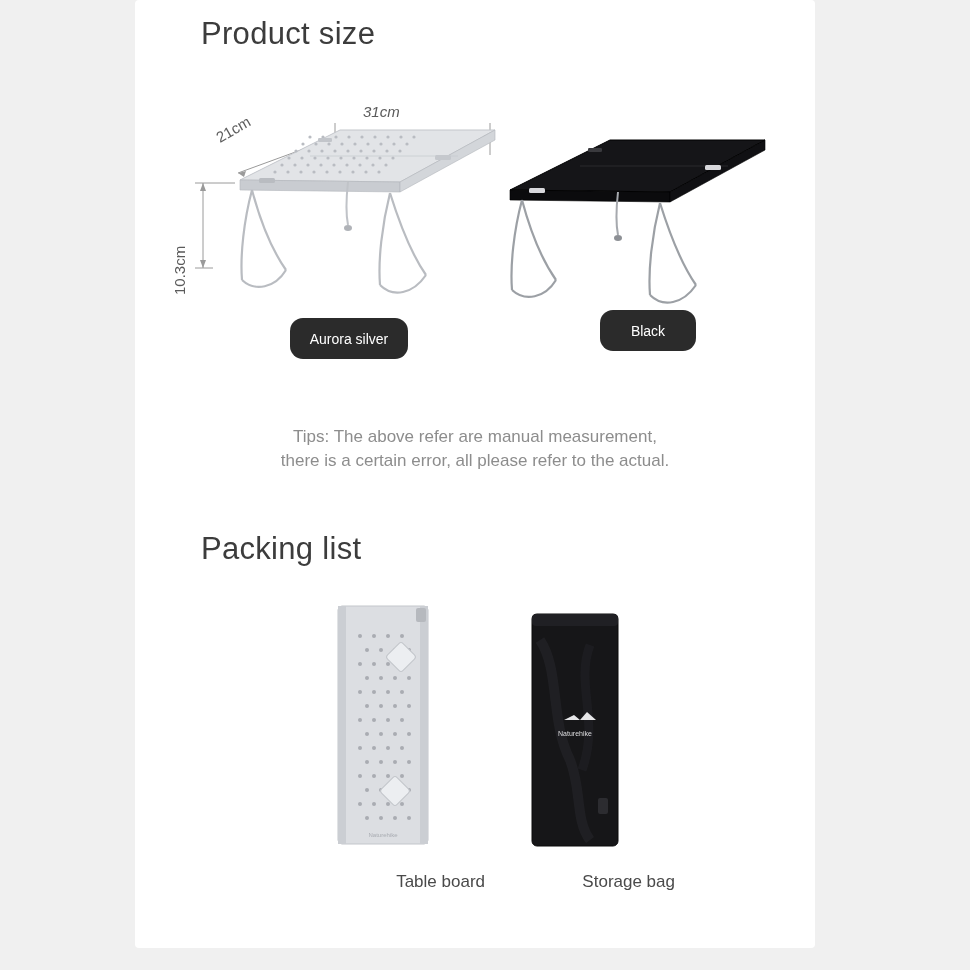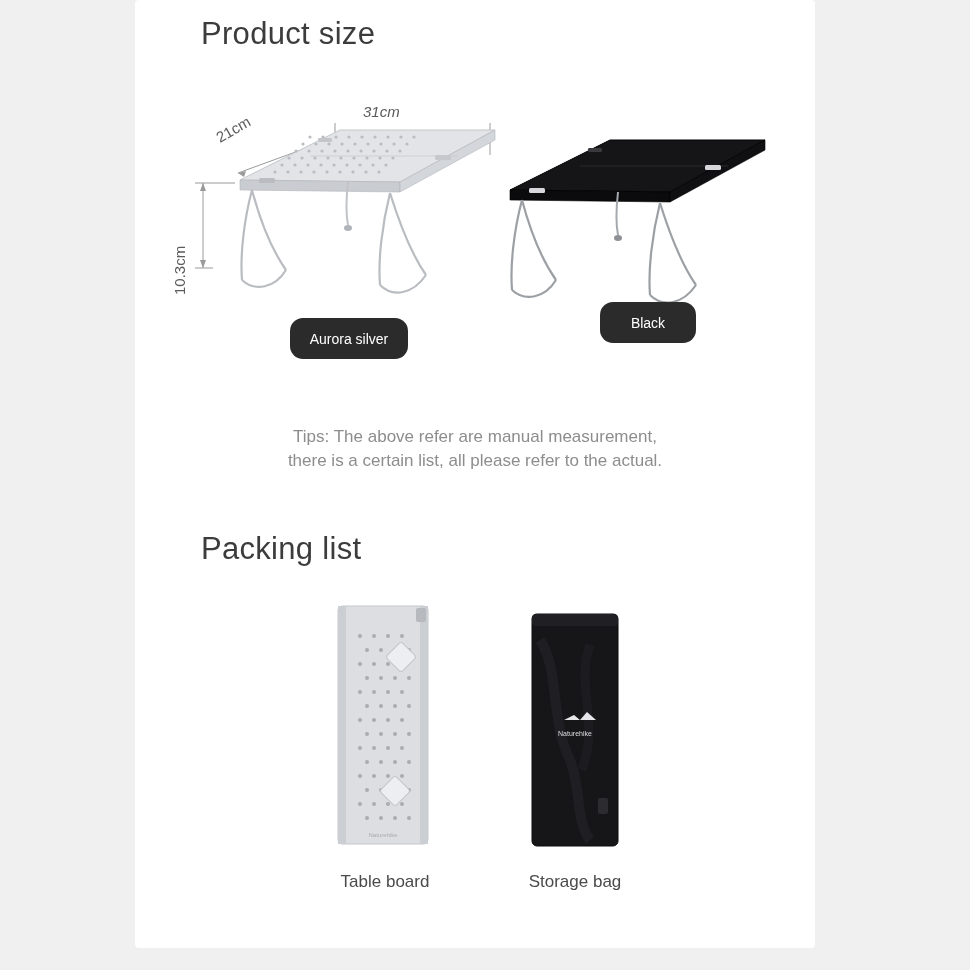--- a/index.html
+++ b/index.html
@@ -77,21 +77,21 @@
     border-radius: 13px;
     color: #ffffff;
     font-size: 14px;
     display: flex;
     align-items: center;
     justify-content: center;
     padding: 0 18px;
     box-sizing: border-box;
   }
   #chip-silver { left: 155px; top: 318px; min-width: 118px; }
-  #chip-black  { left: 465px; top: 302px; min-width: 96px; }
+  #chip-black  { left: 465px; top: 310px; min-width: 96px; }
 
   
   .tips {
     position: absolute;
     left: 0;
     top: 425px;
     width: 680px;
     text-align: center;
     font-size: 17px;
     line-height: 24px;
@@ -109,20 +109,21 @@
   .pack-item {
     position: absolute;
     text-align: center;
   }
   #pack-board { left: 150px; top: 0; width: 200px; }
   #pack-bag   { left: 340px; top: 0; width: 200px; }
   .pack-caption {
     margin-top: 22px;
     font-size: 17px;
     color: #4a4a4a;
+    text-align: right;
   }
   .board-img { margin: 0 auto; display: block; }
   .bag-img { margin: 0 auto; display: block; }
 </style>
 </head>
 <body>
 
 <div class="page">
 
   <div class="section-title" id="title-product-size">Product size</div>
@@ -252,21 +253,21 @@
         <ellipse cx="118" cy="108" rx="4" ry="3" fill="#8d9095"></ellipse>
       </svg>
     </div>
   </div>
 
   <div class="chip" id="chip-silver">Aurora silver</div>
   <div class="chip" id="chip-black">Black</div>
 
   <div class="tips">
     <div>Tips: The above refer are manual measurement,</div>
-    <div>there is a certain list, all please refer to the actual.</div>
+    <div>there is a certain error, all please refer to the actual.</div>
   </div>
 
   <div class="section-title" id="title-packing-list">Packing list</div>
 
   <div class="pack-area">
 
     <div class="pack-item" id="pack-board">
       <svg class="board-img" width="110" height="250" viewBox="0 0 110 250">
         <rect x="8" y="6" width="90" height="238" rx="4" fill="#dcdee2" stroke="#c3c6cb" stroke-width="1"></rect>
         <rect x="8" y="6" width="8" height="238" fill="#cbced3"></rect>

